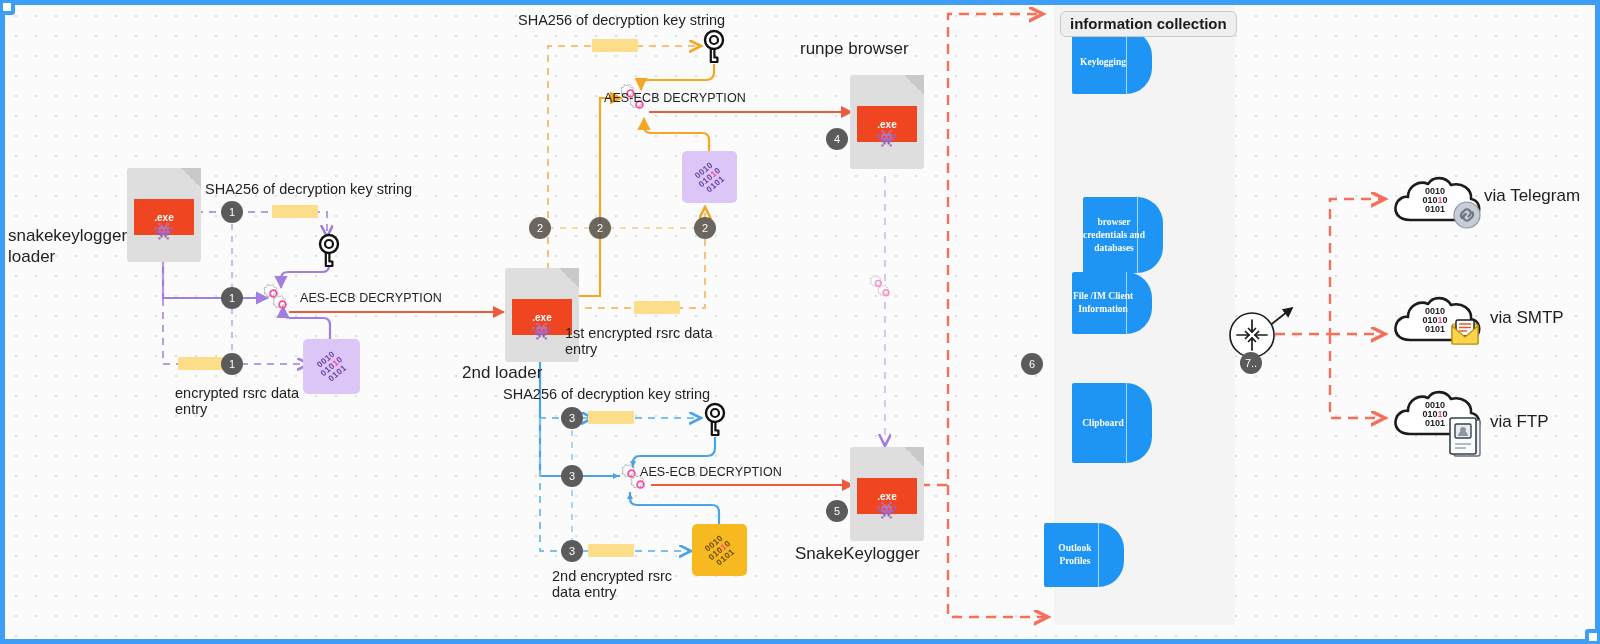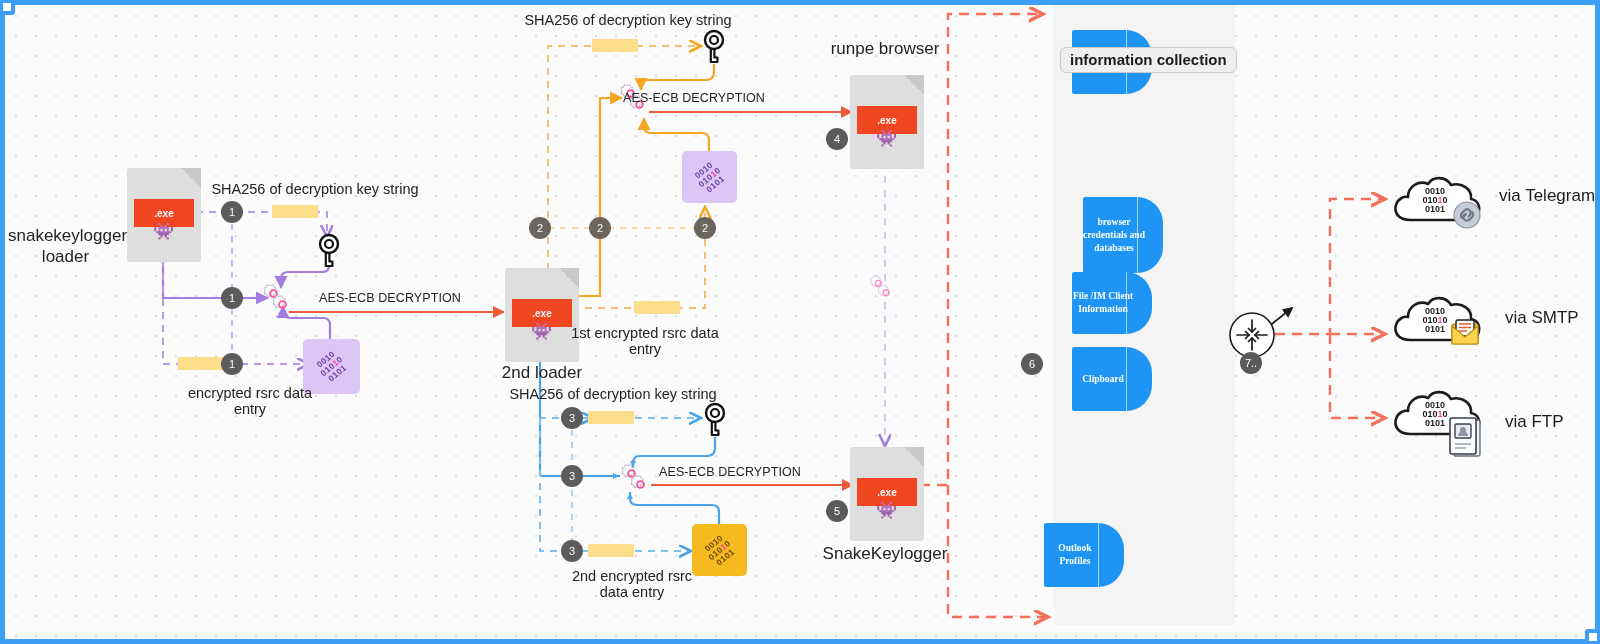--- a/index.html
+++ b/index.html
@@ -20,34 +20,34 @@
   .sel-border{position:absolute;background:#3d9ef5;z-index:60;}
   .sel-top{left:0;top:0;width:1600px;height:5px;}
   .sel-bottom{left:0;bottom:0;width:1600px;height:5px;}
   .sel-left{left:0;top:0;width:5px;height:644px;}
   .sel-right{right:0;top:0;width:5px;height:644px;}
   .handle{position:absolute;width:16px;height:16px;background:#fff;border:4px solid #3d9ef5;border-radius:3px;z-index:61;box-sizing:border-box;}
   .h-tl{left:-1px;top:-1px;} .h-br{right:-1px;bottom:-1px;}
 
   svg.layer{position:absolute;left:0;top:0;width:1600px;height:644px;overflow:visible;z-index:5;pointer-events:none;}
 
-  .lbl{position:absolute;color:#232323;font-size:13.5px;line-height:16px;text-align:center;z-index:20;white-space:pre-line;}
+  .lbl{position:absolute;color:#232323;font-size:13.5px;line-height:16px;text-align:left;z-index:20;white-space:pre-line;}
   .lbl.big{font-size:17px;line-height:21px;}
   .lbl.med{font-size:14.5px;}
   .lbl.cap{font-size:12.5px;letter-spacing:.1px;}
 
   
   .filenode{position:absolute;z-index:18;}
   .filenode .sheet{
     position:relative;width:74px;height:94px;background:#dedede;
     border-radius:3px;
   }
   .filenode .fold2{position:absolute;right:0;top:0;width:20px;height:20px;
     background:linear-gradient(225deg,#c9c9c9 50%, transparent 50%);}
-  .filenode .band{position:absolute;left:7px;right:7px;top:31px;height:28px;background:#f04521;
+  .filenode .band{position:absolute;left:7px;right:7px;top:31px;height:36px;background:#f04521;
     color:#fff;font-size:10px;font-weight:bold;display:flex;align-items:center;justify-content:center;}
   .filenode .bug{position:absolute;left:0;right:0;top:55px;text-align:center;font-size:17px;color:#6b6b73;line-height:17px;}
 
   
   .step{position:absolute;width:22px;height:22px;border-radius:50%;background:#5b5b5b;
     color:#fff;font-size:11px;display:flex;align-items:center;justify-content:center;z-index:30;font-family:"Liberation Sans",sans-serif;}
   .step.orange{background:#5f5a52;}
   .step.faint{opacity:.92;}
 
   
@@ -58,32 +58,32 @@
   .blob .bits{transform:rotate(-40deg);font-size:8.5px;font-weight:bold;line-height:9px;text-align:center;letter-spacing:.4px;}
   .blob.purple{background:#dcc6f5;}
   .blob.purple .bits{color:#6a3fa0;}
   .blob.yellow{background:#f7b920;}
   .blob.yellow .bits{color:#6a4a00;}
   .blob .hl{color:#ff3ea5;}
 
   
   #infopanel{position:absolute;left:1054px;top:0px;width:181px;height:625px;background:#f4f4f4;z-index:8;}
   #infotitle{position:absolute;left:1060px;top:11px;z-index:25;background:#efefef;border:1px solid #c9c9c9;
-    border-radius:6px;padding:3px 9px 4px;font-size:15px;color:#1c1c1c;font-weight:bold;margin-top:36px;}
+    border-radius:6px;padding:3px 9px 4px;font-size:15px;color:#1c1c1c;font-weight:bold;}
   .cyl{position:absolute;z-index:20;font-family:Liberation Serif, serif;}
   .cyl .body{position:relative;width:80px;background:#1e95f5;border-radius:2px 26px 26px 2px;
     display:flex;align-items:center;justify-content:center;}
   .cyl .cap{position:absolute;right:-1px;top:0;bottom:0;width:26px;border-left:1.6px solid #a8d8ff;
     border-radius:0 26px 26px 0;}
   .cyl .txt{position:relative;color:#fff;font-size:9.5px;font-weight:bold;text-align:center;line-height:13px;
     padding-right:18px;z-index:2;}
 
   
   .cloud{position:absolute;z-index:20;}
-  .cloudlbl{position:absolute;z-index:22;font-size:17px;color:#1d1d1d;margin-left:15px;}
+  .cloudlbl{position:absolute;z-index:22;font-size:17px;color:#1d1d1d;}
 
   .collect{position:absolute;z-index:22;}
 </style>
 </head>
 <body>
 
 <div id="stage">
 
   <div id="infopanel"></div>
 
@@ -359,21 +359,21 @@
   <div class="cyl" style="left:1072px;top:272px;">
     <div class="body" style="height:62px;">
         <div class="cap"></div>
       <div class="txt">File /IM
 Client
 Information</div>
       </div>
   </div>
 
   <div class="cyl" style="left:1072px;top:347px;">
-    <div class="body" style="height:64px;">
+    <div class="body" style="height:80px;margin-top:36px;">
         <div class="cap"></div>
       <div class="txt">Clipboard</div>
       </div>
   </div>
 
 
   <div class="cyl" style="left:1044px;top:523px;">
     <div class="body" style="height:64px;">
         <div class="cap"></div>
       <div class="txt">Outlook

